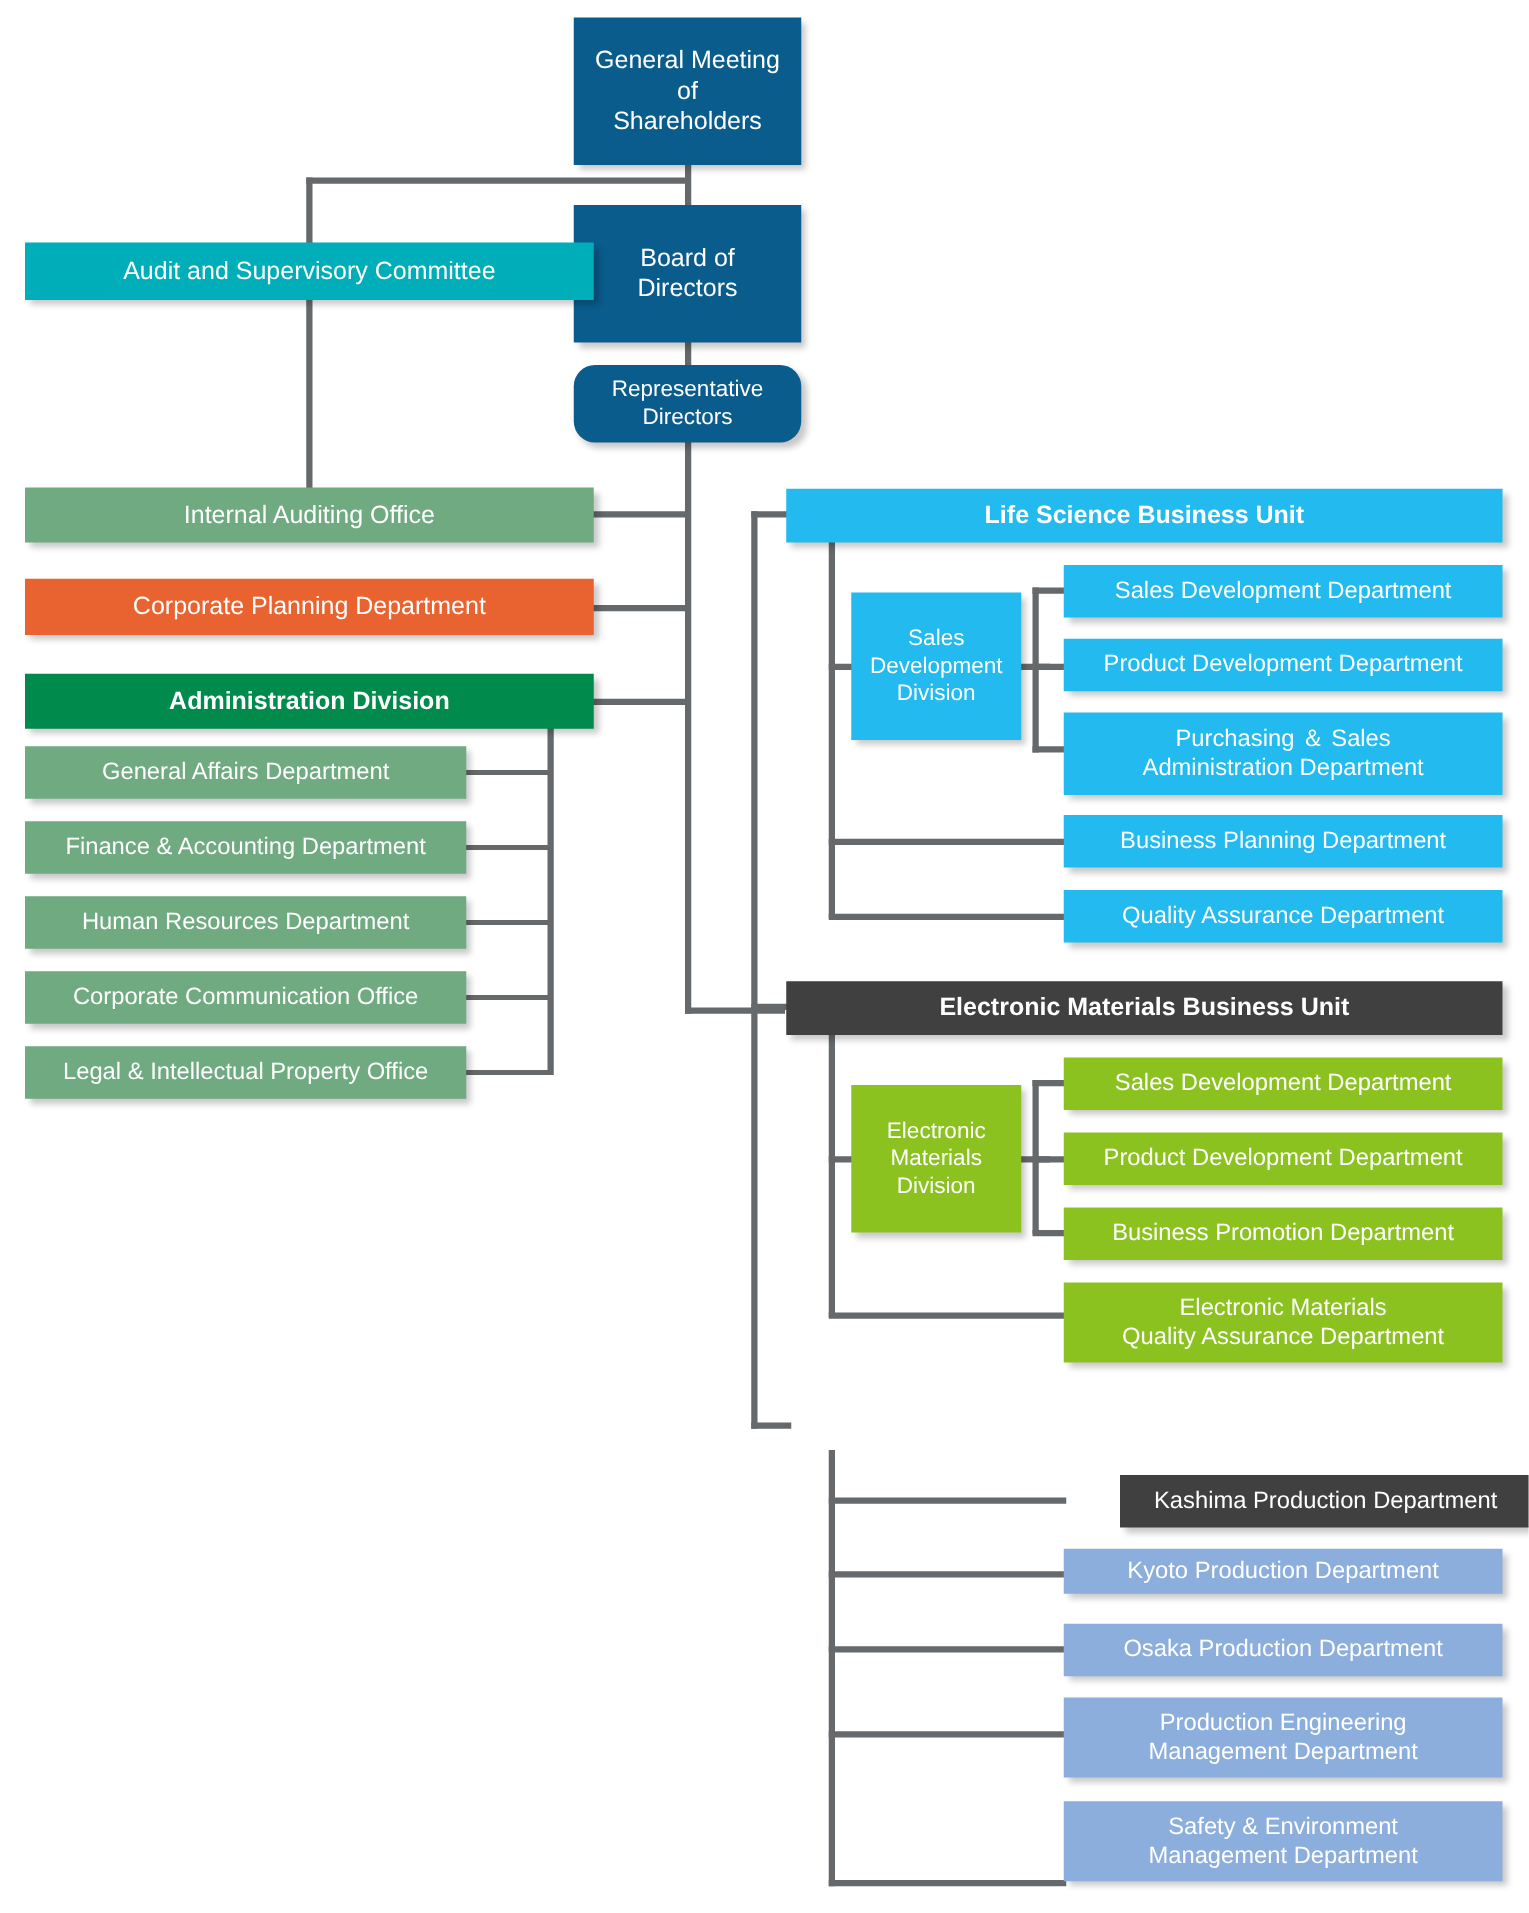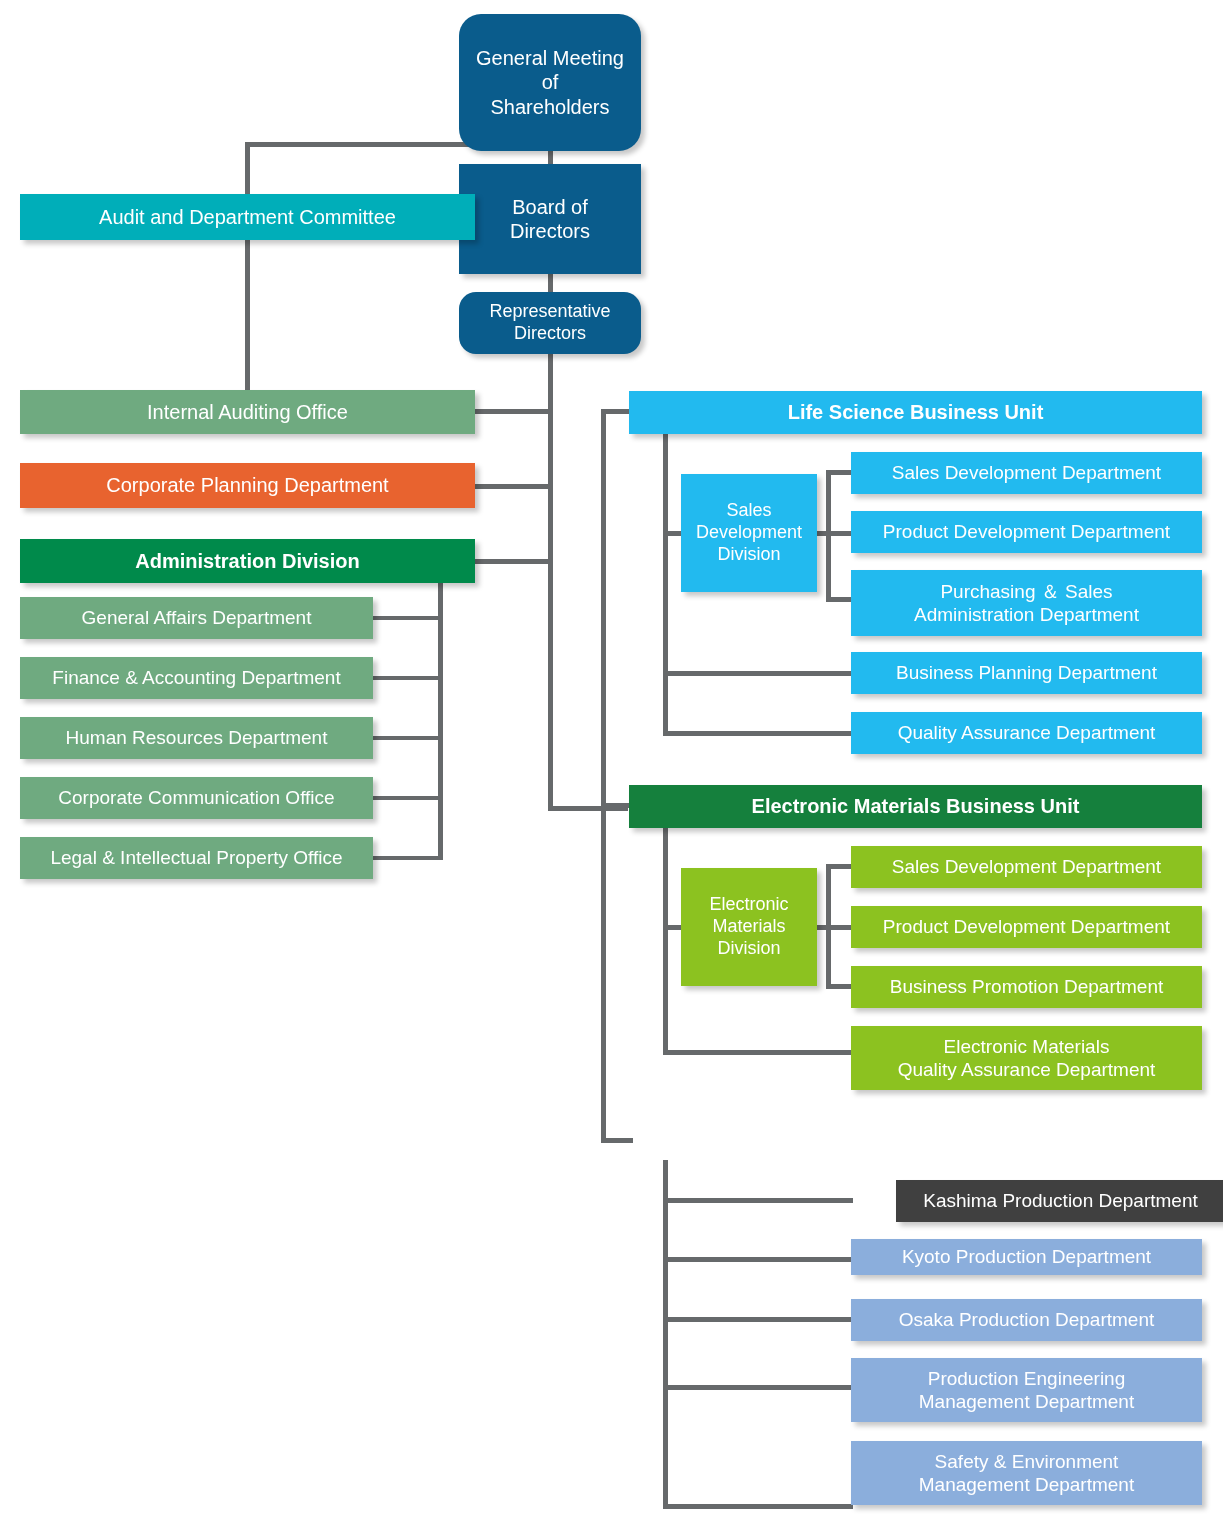--- a/index.html
+++ b/index.html
@@ -95,38 +95,38 @@
   <div class="ln" style="left:826px; top:925px; width:28px; height:5px;"></div>
   <div class="ln" style="left:826px; top:984px; width:28px; height:5px;"></div>
 
   <div class="ln" style="left:663px; top:1160px; width:5px; height:349px;"></div>
   <div class="ln" style="left:663px; top:1198px; width:190px; height:5px;"></div>
   <div class="ln" style="left:663px; top:1257px; width:190px; height:5px;"></div>
   <div class="ln" style="left:663px; top:1317px; width:190px; height:5px;"></div>
   <div class="ln" style="left:663px; top:1385px; width:190px; height:5px;"></div>
   <div class="ln" style="left:663px; top:1504px; width:190px; height:5px;"></div>
 
-  <div class="node sz20" style="left:459px; top:14px; width:182px; height:137px; background:#0a5c8c; flex-direction:column;border-radius:22px;">
+  <div class="node sz20" style="left:459px; top:14px; width:182px; height:118px; background:#0a5c8c; flex-direction:column;">
     <span>General Meeting</span>
     <span>of</span>
     <span>Shareholders</span>
   </div>
 
   <div class="node sz20" style="left:459px; top:164px; width:182px; height:110px; background:#0a5c8c; flex-direction:column;">
     <span>Board of</span>
     <span>Directors</span>
   </div>
 
   <div class="node sz18" style="left:459px; top:292px; width:182px; height:62px; background:#0a5c8c; flex-direction:column;border-radius:17px;">
     <span>Representative</span>
     <span>Directors</span>
   </div>
 
   <div class="node sz20" style="left:20px; top:194px; width:455px; height:46px; background:#00aeb9;">
-    <span>Audit and Department Committee</span>
+    <span>Audit and Supervisory Committee</span>
   </div>
 
   <div class="node sz20" style="left:20px; top:390px; width:455px; height:44px; background:#6faa80;">
     <span>Internal Auditing Office</span>
   </div>
 
   <div class="node sz20" style="left:20px; top:463px; width:455px; height:45px; background:#e8632f;">
     <span>Corporate Planning Department</span>
   </div>
 
@@ -171,21 +171,21 @@
     <span>Administration Department</span>
   </div>
 
   <div class="node" style="left:851px; top:652px; width:351px; height:42px; background:#22baef;">
     <span>Business Planning Department</span>
   </div>
   <div class="node" style="left:851px; top:712px; width:351px; height:42px; background:#22baef;">
     <span>Quality Assurance Department</span>
   </div>
 
-  <div class="node sz20 bold" style="left:629px; top:785px; width:573px; height:43px; background:#15803d;">
+  <div class="node sz20 bold" style="left:629px; top:785px; width:573px; height:43px; background:#404040;">
     <span>Electronic Materials Business Unit</span>
   </div>
 
   <div class="node sz18" style="left:681px; top:868px; width:136px; height:118px; background:#8cc220; flex-direction:column;">
     <span>Electronic</span>
     <span>Materials</span>
     <span>Division</span>
   </div>
 
   <div class="node" style="left:851px; top:846px; width:351px; height:42px; background:#8cc220;">

